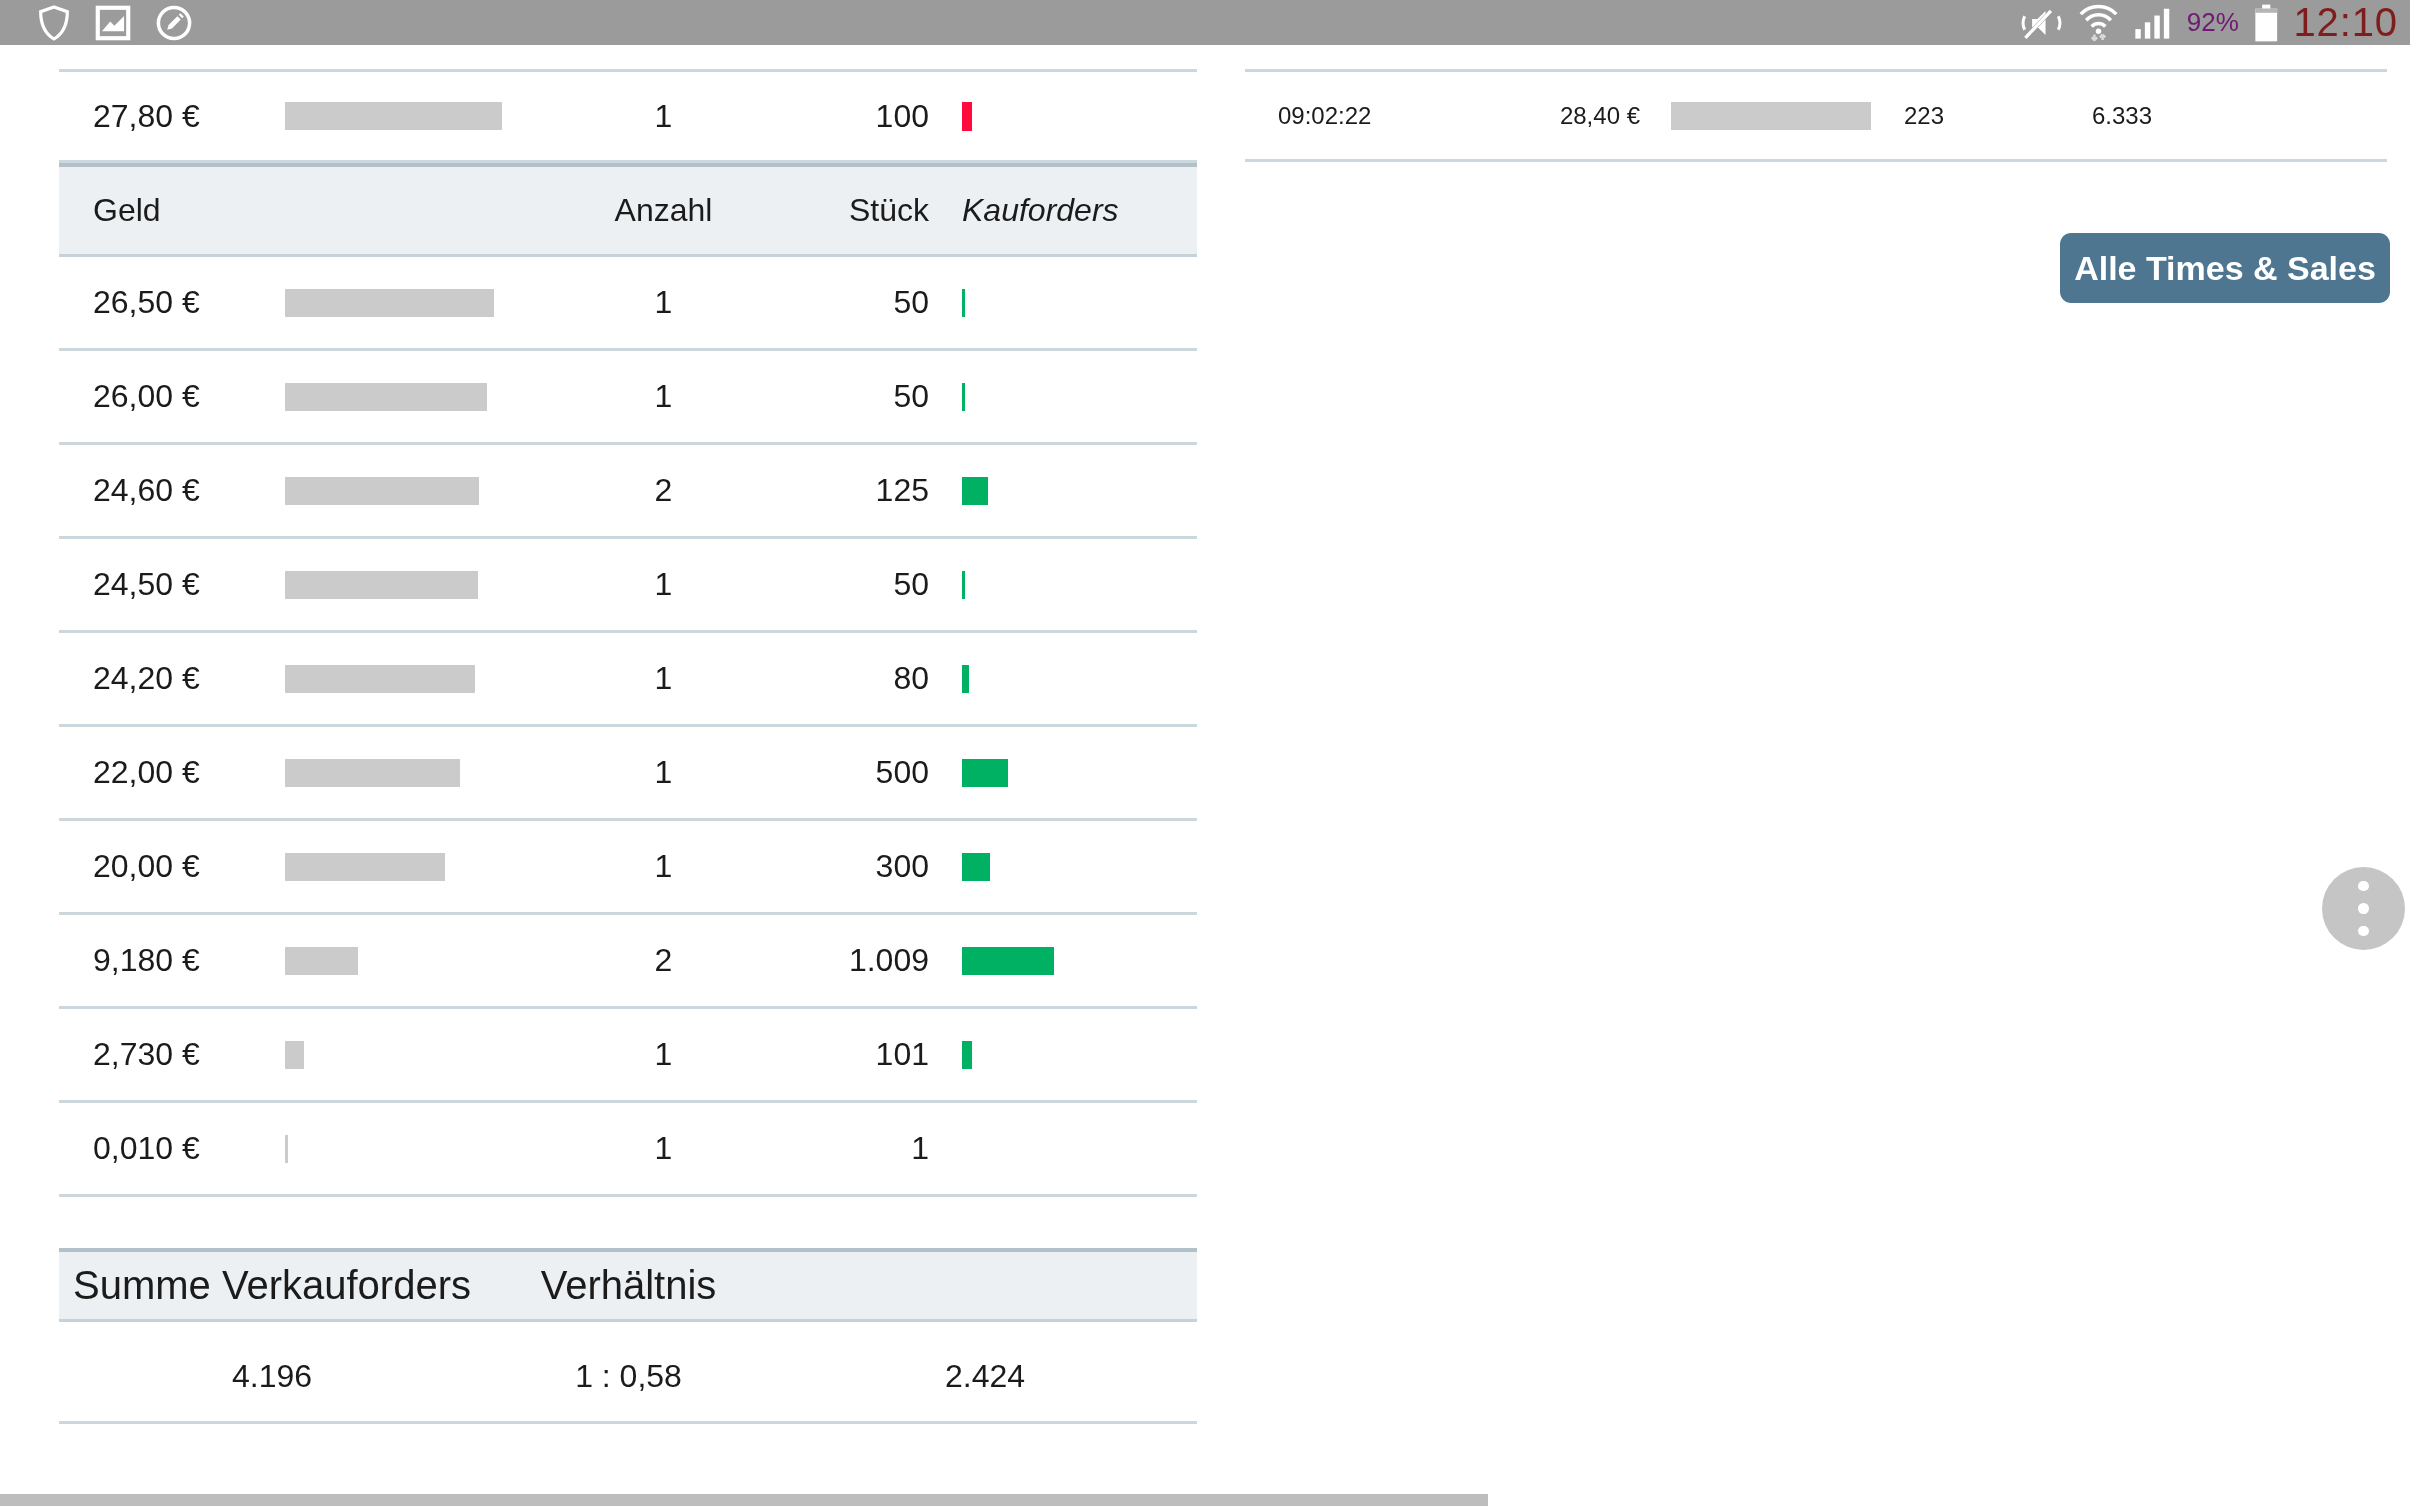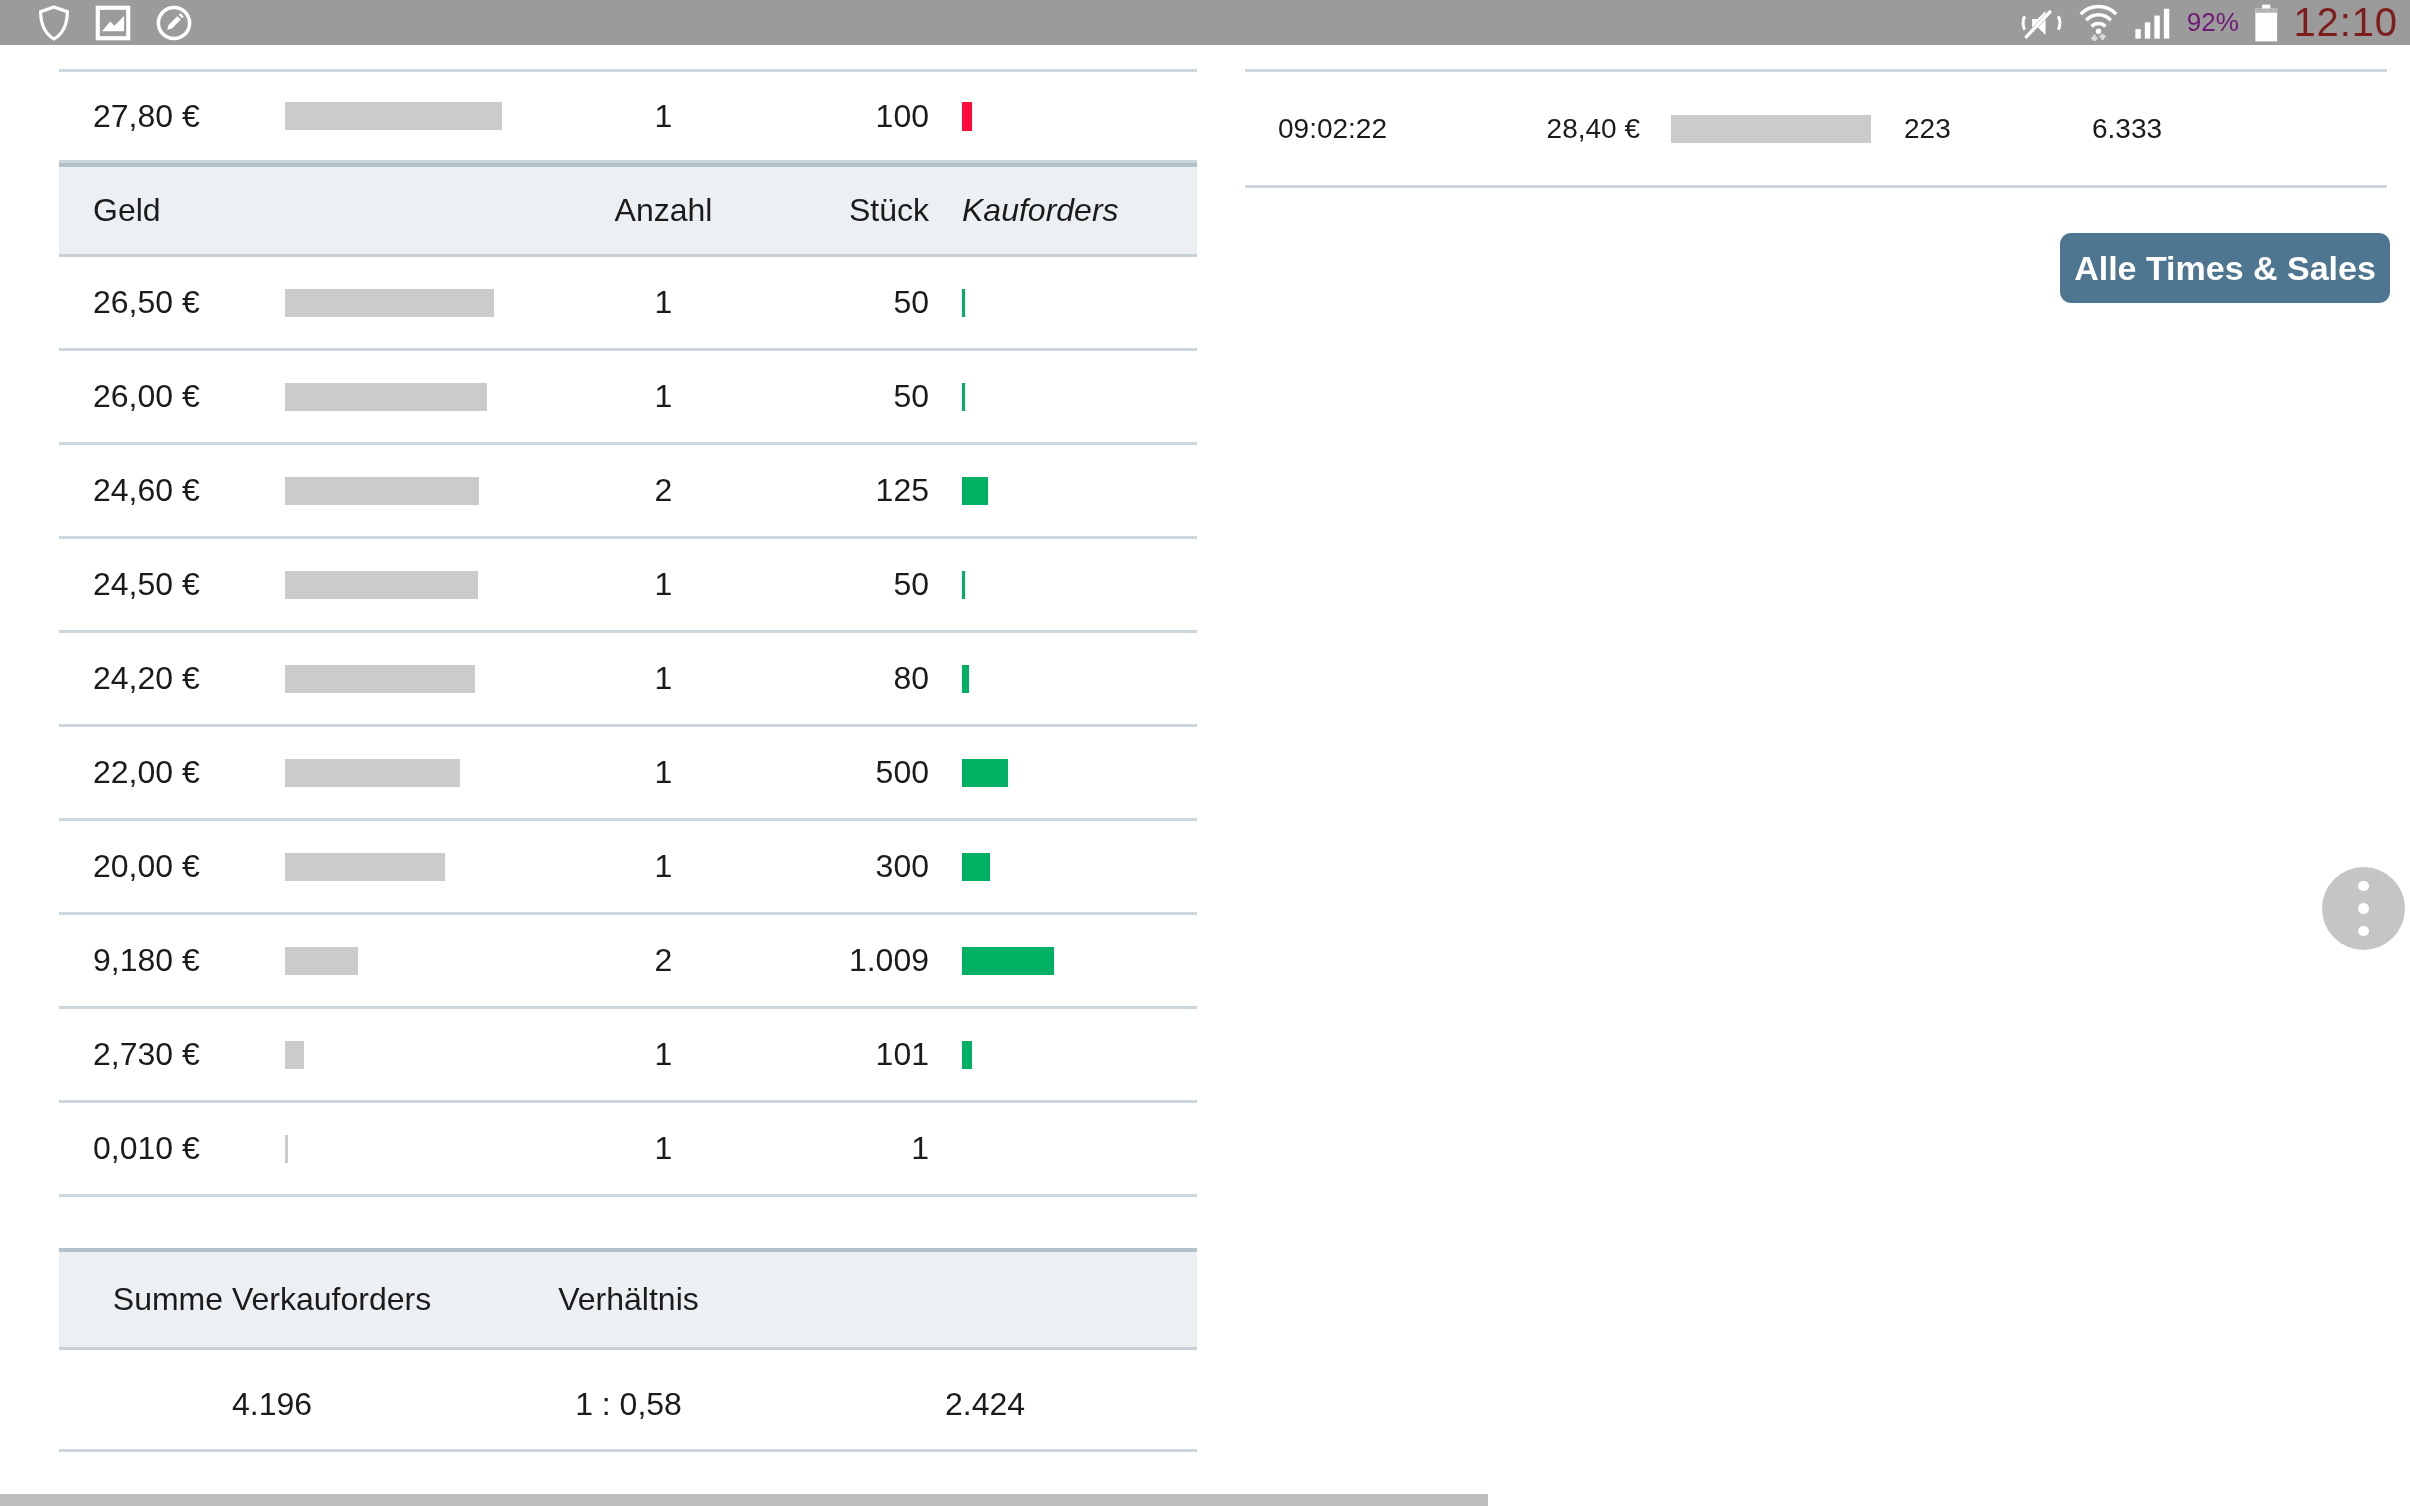--- a/index.html
+++ b/index.html
@@ -40,30 +40,30 @@
   .orderbar{height:28px;}
   .orderbar.buy{background:var(--green);}
   .orderbar.sell{background:var(--red);height:29px;}
   .thead{display:grid;grid-template-columns:226px 282px 193px 169px 1fr;align-items:center;
     height:94px;background:var(--hdr-bg);border-top:4.7px solid var(--hdr-border);
     border-bottom:3.8px solid var(--hdr-bottom);font-size:32px;}
 
   
   .summary{position:absolute;left:59px;top:1248px;width:1138px;}
   .sum-head{display:grid;grid-template-columns:426px 287px 426px;align-items:center;text-align:center;
-    height:102px;background:var(--hdr-bg);border-top:4.7px solid var(--hdr-border);
-    border-bottom:3.8px solid var(--hdr-bottom);font-size:32px;}
+    height:74px;background:var(--hdr-bg);border-top:4.7px solid var(--hdr-border);
+    border-bottom:3.8px solid var(--hdr-bottom);font-size:40px;}
   .sum-vals{display:grid;grid-template-columns:426px 287px 426px;align-items:center;text-align:center;
     height:93px;border-bottom:3.8px solid var(--sep);font-size:32px;margin-top:9px;}
 
   
   .tsales{position:absolute;left:1245px;top:69px;width:1142px;}
   .trow{display:grid;grid-template-columns:235px 160px 264px 188px 1fr;align-items:center;
-    height:119px;border-top:3.8px solid var(--sep);border-bottom:3.8px solid var(--sep);
-    font-size:28px;padding-right:26px;}
+    height:93px;border-top:3.8px solid var(--sep);border-bottom:3.8px solid var(--sep);
+    font-size:24px;padding-right:26px;}
   .t-time{padding-left:33px;}
   .t-price{text-align:right;}
   .t-bar{padding-left:31px;}
   .t-bar .pricebar{height:28px;background:var(--bar-gray);}
   .t-count,.t-vol{}
 
   .ts-button{position:absolute;left:2060px;top:233px;width:330px;height:70px;background:var(--btn);
     border:none;border-radius:11.3px;color:#fff;font-size:34px;font-weight:bold;
     font-family:"Liberation Sans","DejaVu Sans",sans-serif;display:flex;align-items:center;justify-content:center;
     cursor:pointer;}

